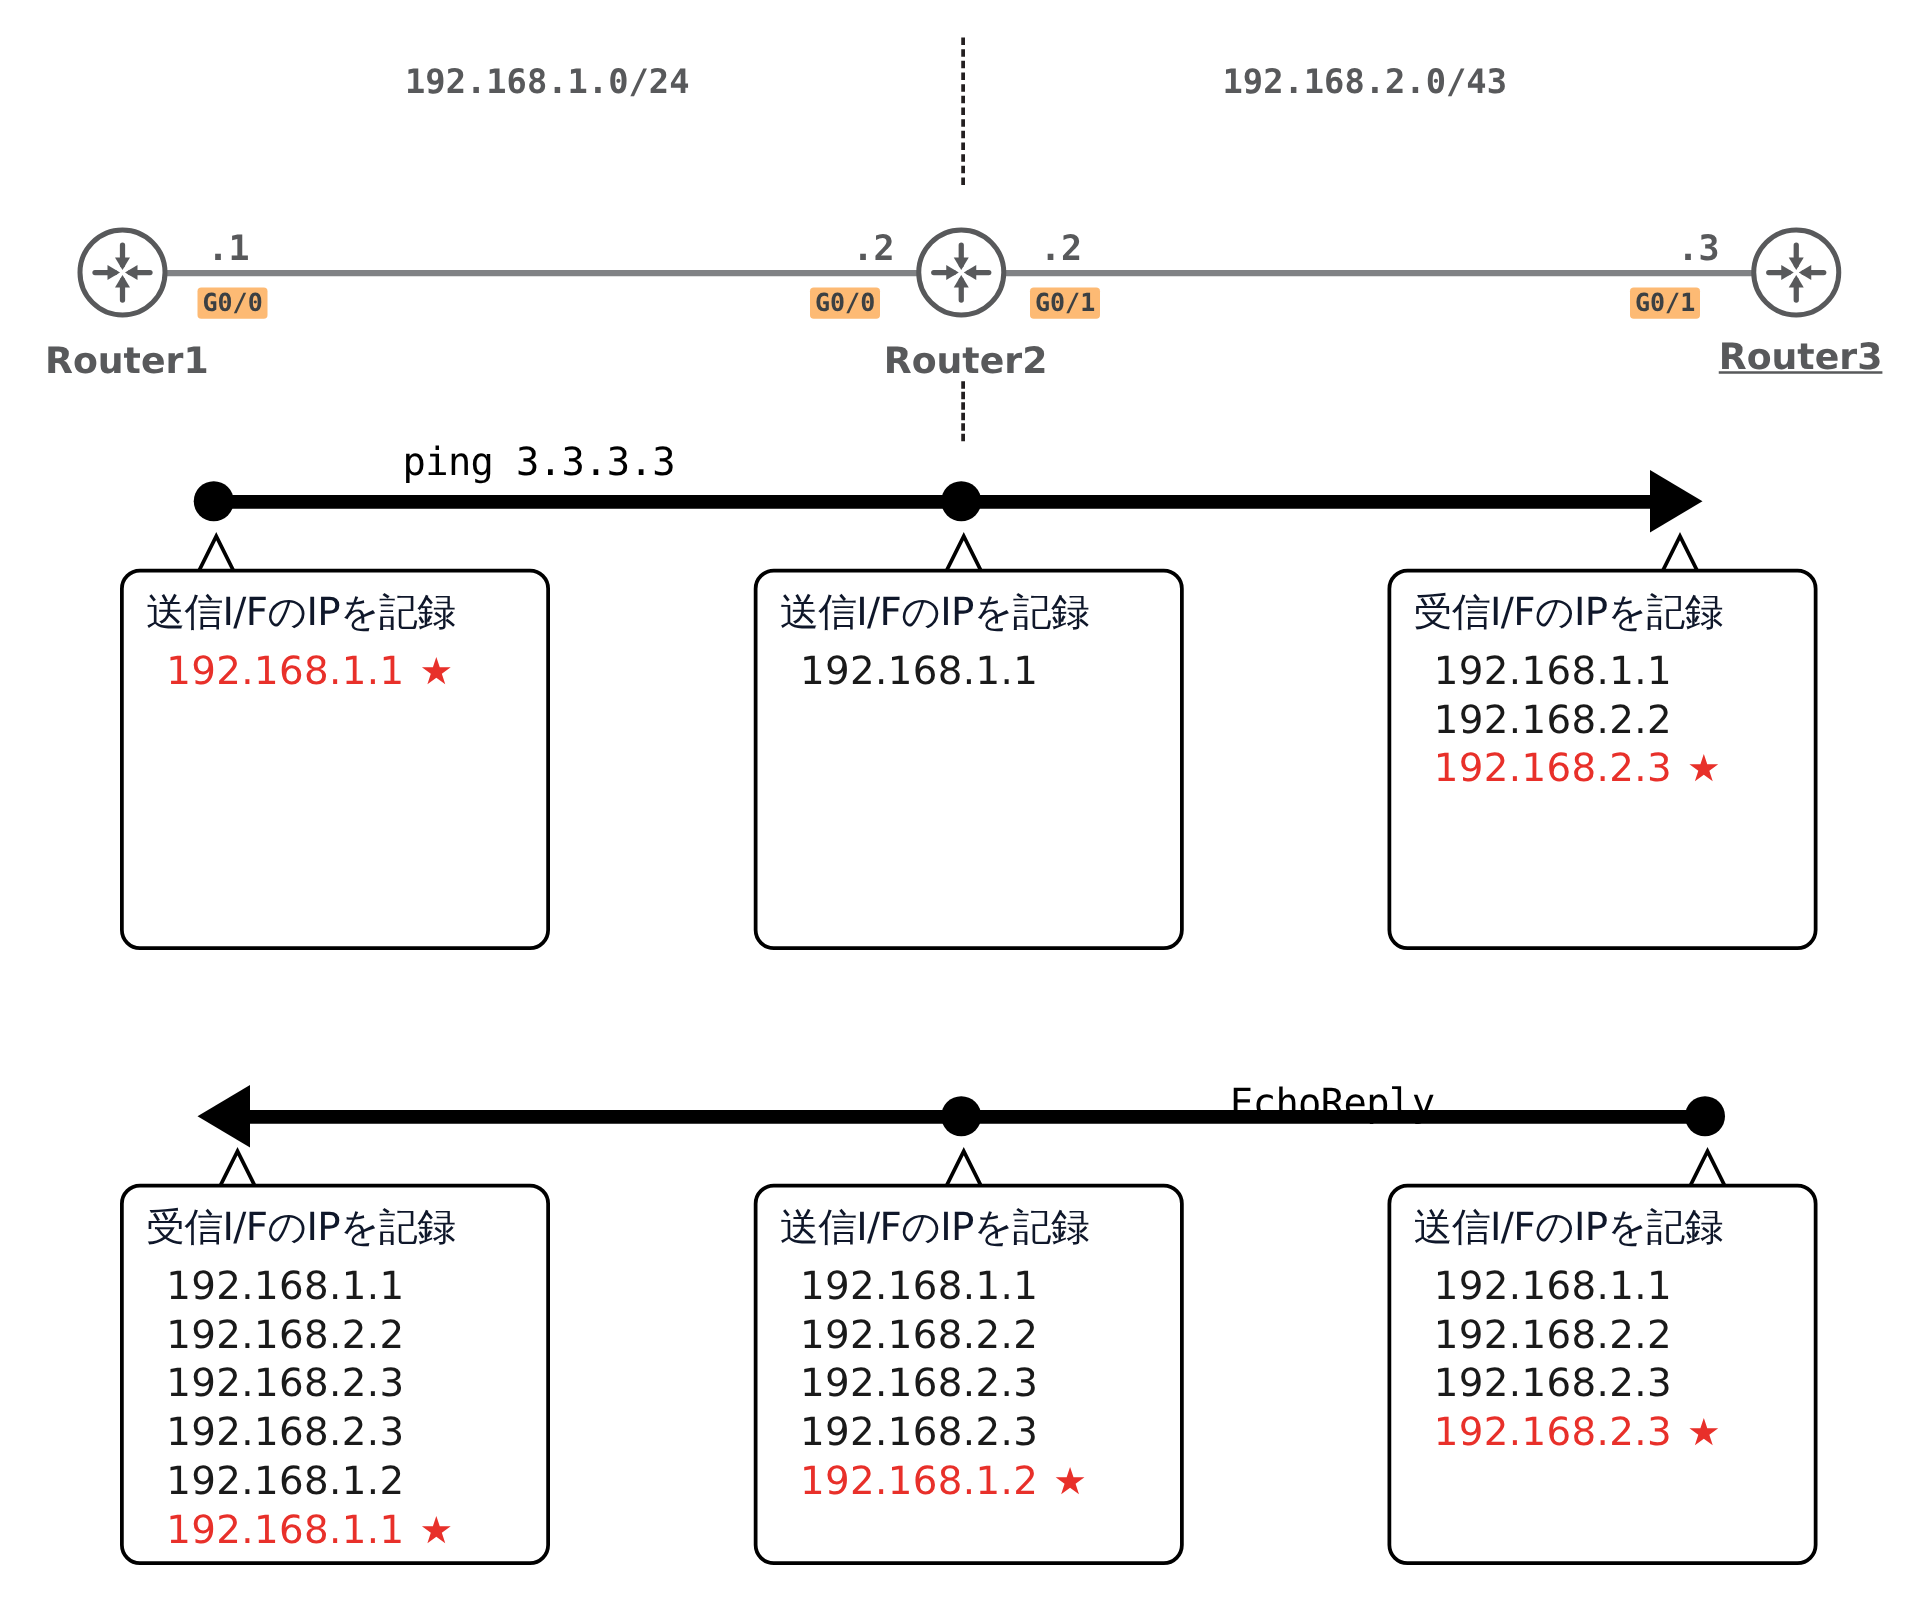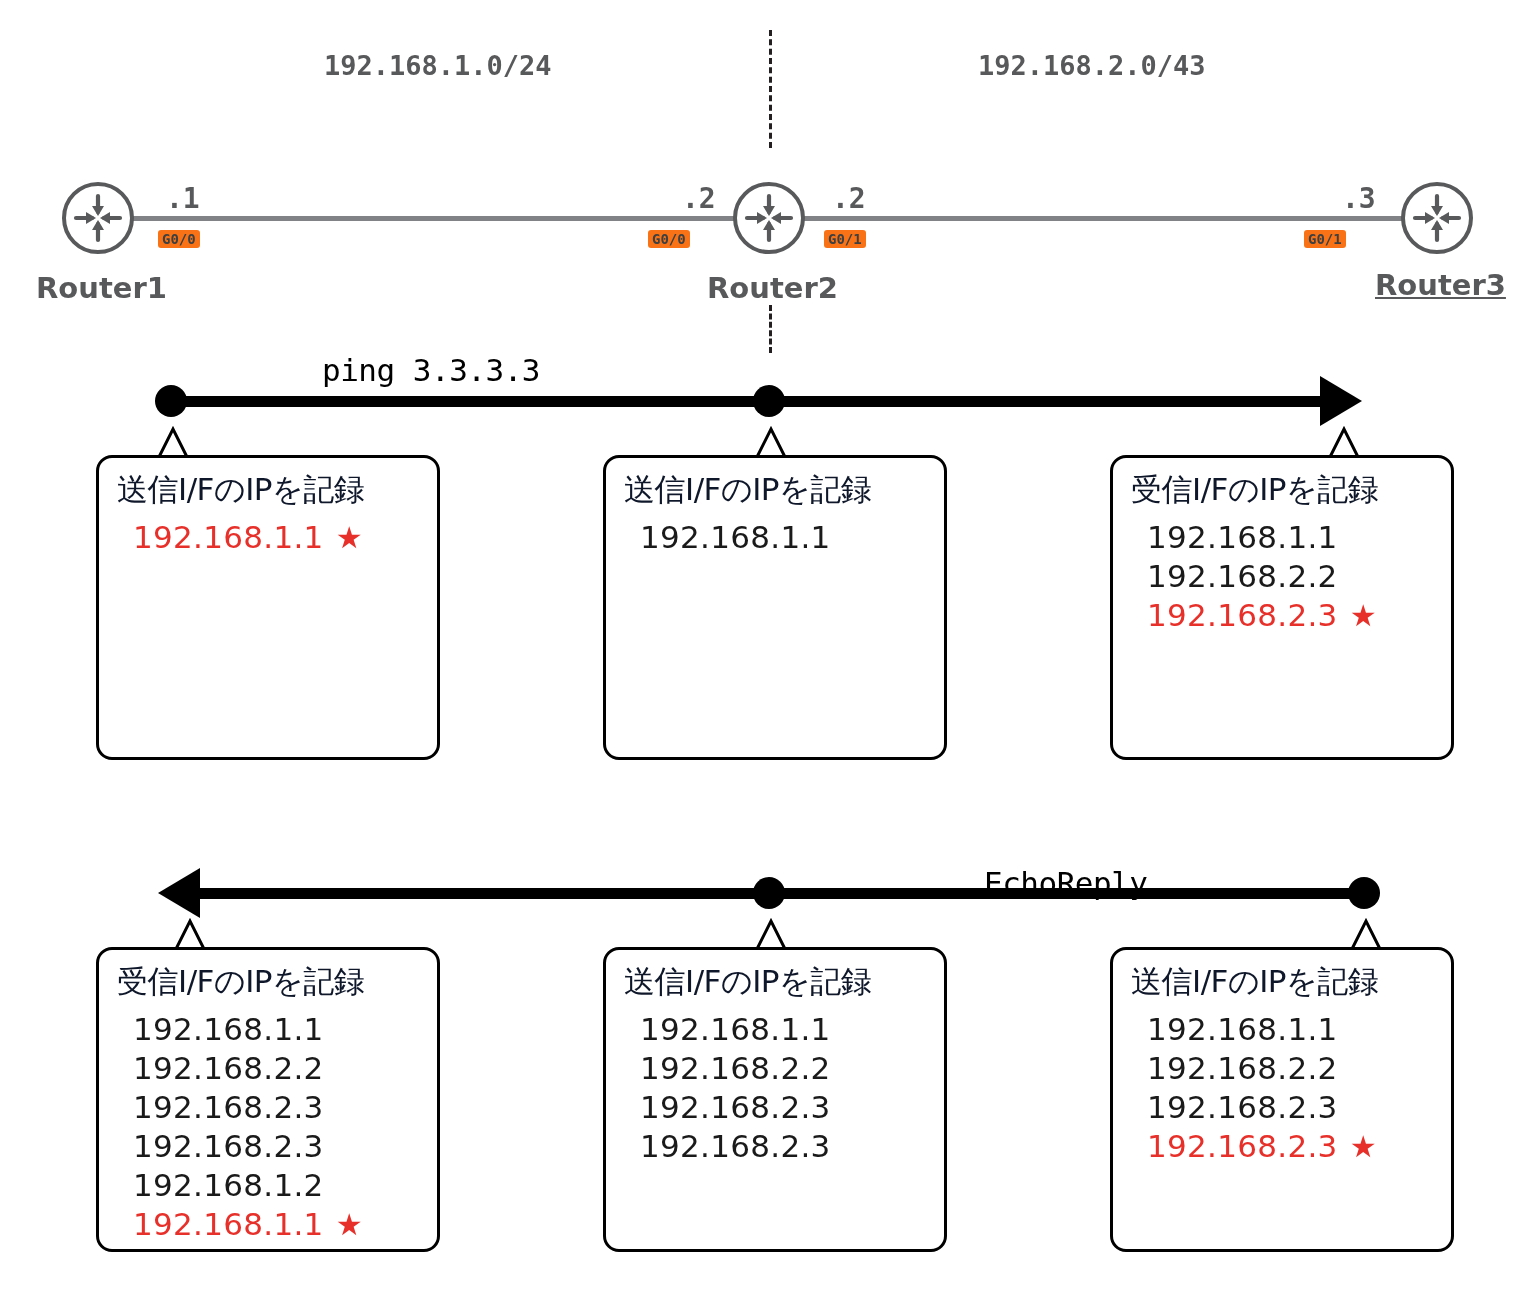--- a/index.html
+++ b/index.html
@@ -21,23 +21,23 @@
   .router-name{
     position:absolute;font-family:"DejaVu Sans","Liberation Sans",sans-serif;
     font-weight:bold;font-size:29px;color:#58595b;white-space:nowrap;
     text-align:center;
   }
   .ip-octet{
     position:absolute;font-family:"DejaVu Sans Mono","Liberation Mono",monospace;
     font-weight:bold;font-size:28px;color:#58595b;white-space:nowrap;
   }
   .if-badge{
-    position:absolute;background:#f97316;color:#3c4043;
+    position:absolute;background:#fdba74;color:#3c4043;
     font-family:"DejaVu Sans Mono","Liberation Mono",monospace;
-    font-weight:bold;font-size:14px;padding:1px 4px;border-radius:3px;
+    font-weight:bold;font-size:20px;padding:1px 4px;border-radius:3px;
     white-space:nowrap;line-height:1.15;
   }
   .link-line{position:absolute;height:5px;background:#808285;border-radius:2px;}
   .vdash{position:absolute;width:0;border-left:3px dashed #231f20;}
 
   
   .flow-line{position:absolute;height:11px;background:#000;}
   .flow-dot{position:absolute;width:32px;height:32px;border-radius:50%;background:#000;}
   .arrow-head{position:absolute;width:0;height:0;}
   .arrow-right{border-top:25px solid transparent;border-bottom:25px solid transparent;border-left:42px solid #000;}
@@ -251,20 +251,23 @@
       </div>
       <div class="ip-row">
         <span>192.168.2.2</span><span class="star"></span>
       </div>
       <div class="ip-row">
         <span>192.168.2.3</span><span class="star"></span>
       </div>
       <div class="ip-row">
         <span>192.168.2.3</span><span class="star"></span>
       </div>
+      <div class="ip-row hl">
+        <span>192.168.1.2</span><span class="star">★</span>
+      </div>
     </div>
   </div>
 
   <div class="callout-tail" style="left:1348px;top:917px;">
     <svg width="36" height="36" viewBox="0 0 36 36">
         <polyline points="3,34 18,4 33,34" fill="#fff" stroke="#000" stroke-width="3"></polyline>
       </svg>
   </div>
   <div class="callout" style="left:1110px;top:947px;width:344px;height:305px;">
     <div class="callout-title">送信I/FのIPを記録</div>

